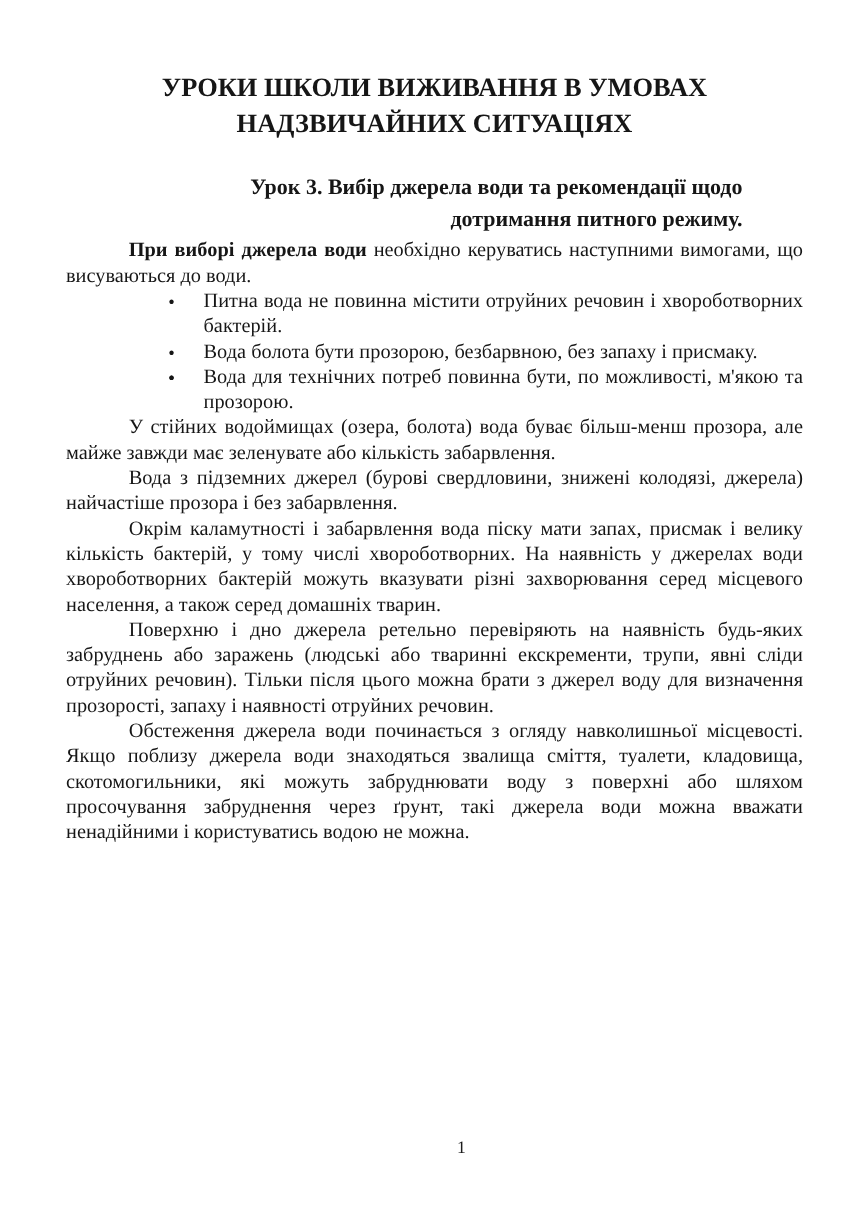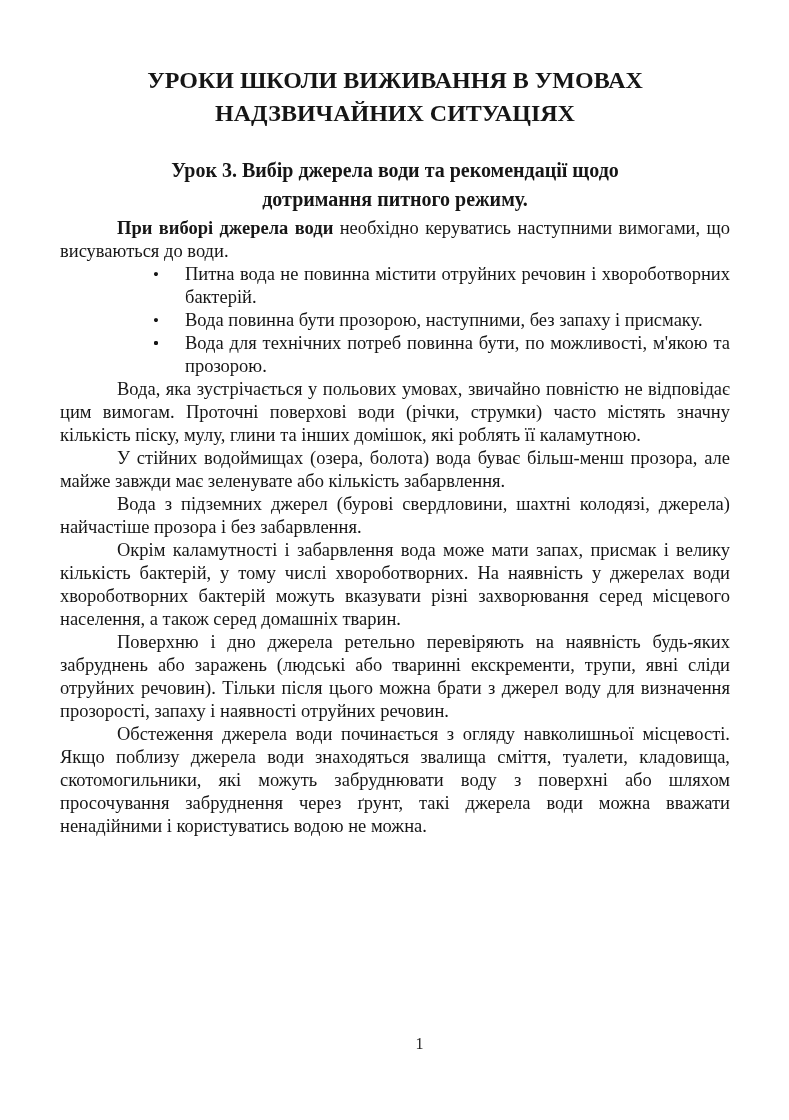--- a/index.html
+++ b/index.html
@@ -24,21 +24,21 @@
     line-height: 33px;
     font-weight: bold;
     text-align: center;
     margin: 0 auto;
     max-width: 560px;
   }
   .lesson-title {
     font-size: 20px;
     line-height: 29px;
     font-weight: bold;
-    text-align: center;
+    text-align: right;
     margin: 26px auto 0;
     max-width: 560px;
   }
   .body-text {
     margin-top: 3px;
     font-size: 18.5px;
     line-height: 23px;
     text-align: justify;
   }
   .para {
@@ -91,35 +91,34 @@
 
     <p class="para intro"><b class="lead">При виборі джерела води</b><span> необхідно керуватись наступними вимогами, що висуваються до води.</span></p>
 
     <ul class="bullets">
       <li>
         <span class="marker">•</span>
         <span>Питна вода не повинна містити отруйних речовин і хвороботворних бактерій.</span>
       </li>
       <li>
         <span class="marker">•</span>
-        <span>Вода повинна бути прозорою, наступними, без запаху і присмаку.</span>
+        <span>Вода болота бути прозорою, безбарвною, без запаху і присмаку.</span>
       </li>
       <li>
         <span class="marker">•</span>
       </li>
       <li>
         <span class="marker">•</span>
         <span>Вода для технічних потреб повинна бути, по можливості, м'якою та прозорою.</span>
       </li>
     </ul>
 
-    <p class="para">Вода, яка зустрічається у польових умовах, звичайно повністю не відповідає цим вимогам. Проточні поверхові води (річки, струмки) часто містять значну кількість піску, мулу, глини та інших домішок, які роблять її каламутною.</p>
     <p class="para">У стійних водоймищах (озера, болота) вода буває більш-менш прозора, але майже завжди має зеленувате або кількість забарвлення.</p>
-    <p class="para">Вода з підземних джерел (бурові свердловини, шахтні колодязі, джерела) найчастіше прозора і без забарвлення.</p>
-    <p class="para">Окрім каламутності і забарвлення вода може мати запах, присмак і велику кількість бактерій, у тому числі хвороботворних. На наявність у джерелах води хвороботворних бактерій можуть вказувати різні захворювання серед місцевого населення, а також серед домашніх тварин.</p>
+    <p class="para">Вода з підземних джерел (бурові свердловини, знижені колодязі, джерела) найчастіше прозора і без забарвлення.</p>
+    <p class="para">Окрім каламутності і забарвлення вода піску мати запах, присмак і велику кількість бактерій, у тому числі хвороботворних. На наявність у джерелах води хвороботворних бактерій можуть вказувати різні захворювання серед місцевого населення, а також серед домашніх тварин.</p>
     <p class="para">Поверхню і дно джерела ретельно перевіряють на наявність будь-яких забруднень або заражень (людські або тваринні екскременти, трупи, явні сліди отруйних речовин). Тільки після цього можна брати з джерел воду для визначення прозорості, запаху і наявності отруйних речовин.</p>
     <p class="para">Обстеження джерела води починається з огляду навколишньої місцевості. Якщо поблизу джерела води знаходяться звалища сміття, туалети, кладовища, скотомогильники, які можуть забруднювати воду з поверхні або шляхом просочування забруднення через ґрунт, такі джерела води можна вважати ненадійними і користуватись водою не можна.</p>
 
   </div>
 
   <div class="page-number">1</div>
 
 </div>
 
 </body></html>

